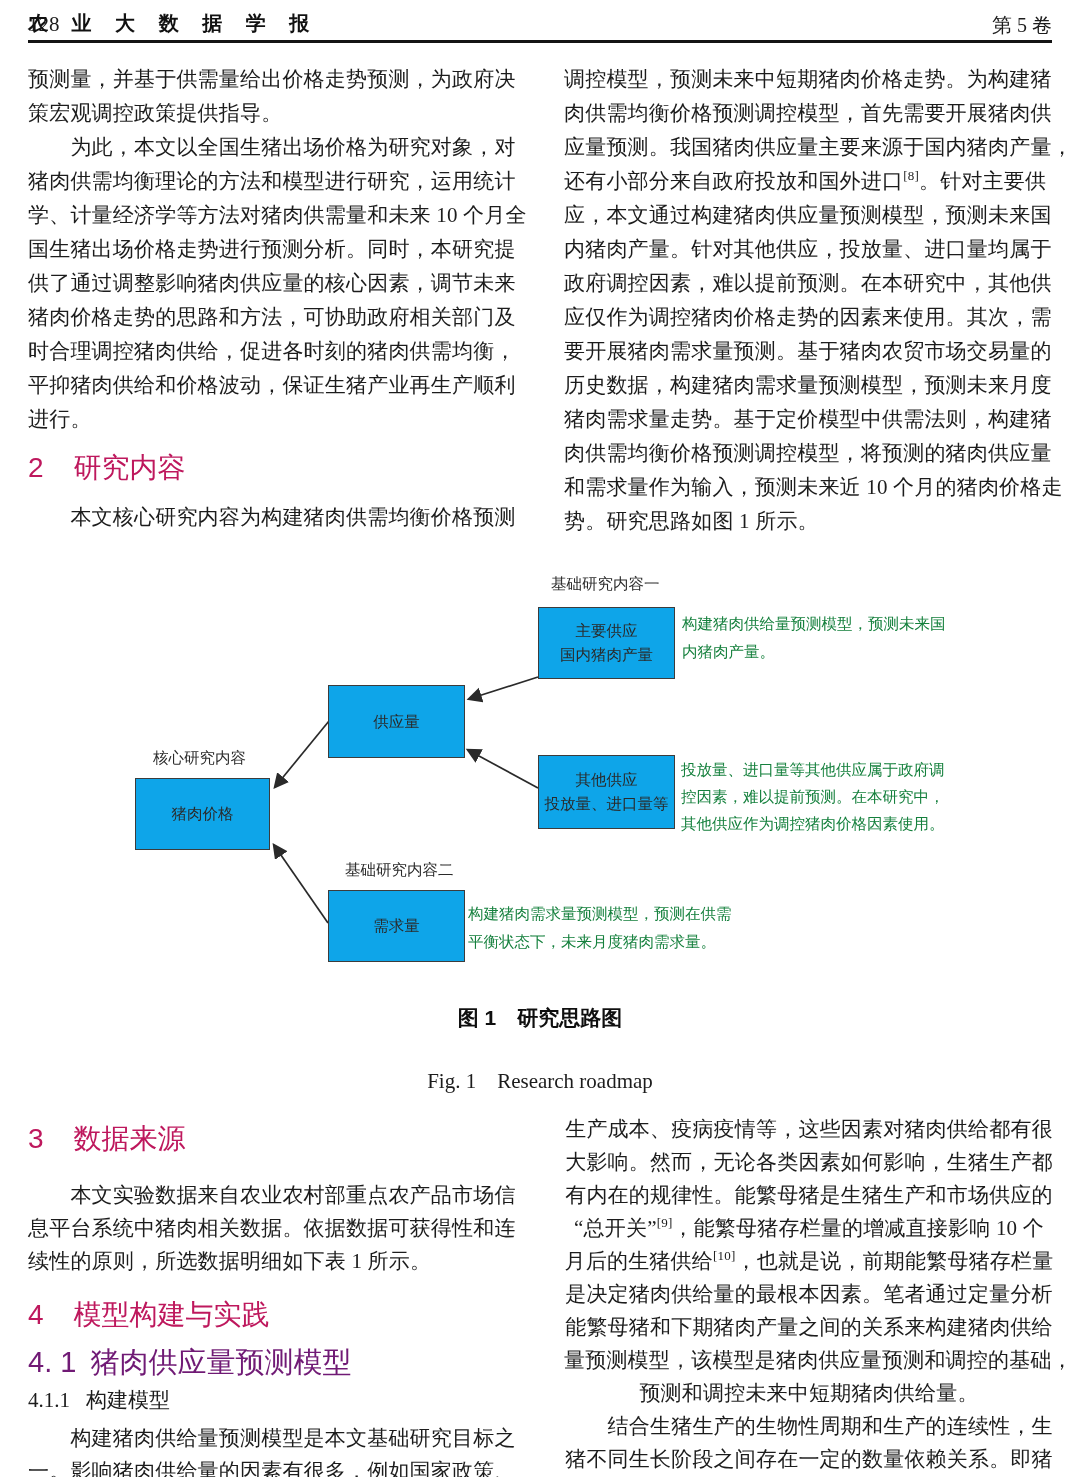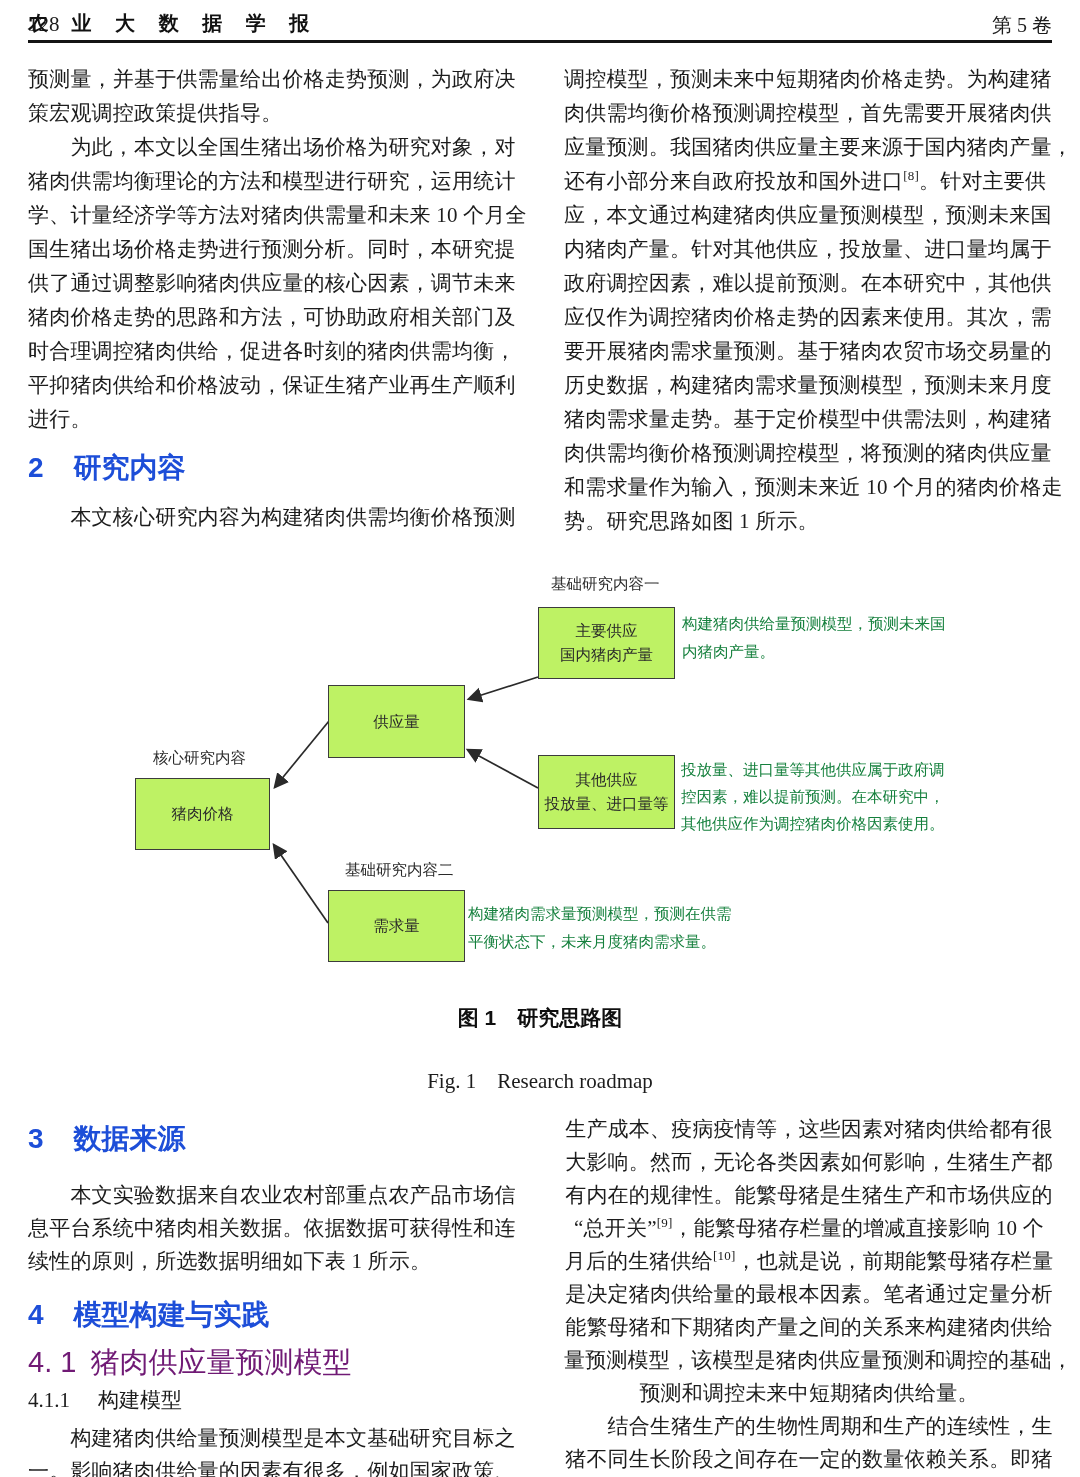--- a/index.html
+++ b/index.html
@@ -25,40 +25,40 @@
   .col-left-bottom{left:28px;top:1122px;width:488px;}
   .col-right-bottom{left:564px;top:1113px;width:490px;text-align:center;}
   .ln{
     font-size:21px;line-height:34px;white-space:pre;
     letter-spacing:0.2px;
   }
   .lines-b .ln{line-height:33px;}
   sup{font-size:0.62em;line-height:0;vertical-align:super;}
   
   .h2{
-    font-family:"Liberation Sans","DejaVu Sans",sans-serif;font-weight:bold;
-    font-size:28px;color:#1d4ed8;margin:0;line-height:34px;
+    font-family:"Liberation Sans","DejaVu Sans",sans-serif;font-weight:normal;
+    font-size:28px;color:#be185d;margin:0;line-height:34px;
   }
   .h2 .h-num{display:inline-block;margin-right:30px;}
   .h2-mid{margin-top:15px;margin-bottom:15px;}
   .h3-top{margin-bottom:23px;}
   .h4-sec{margin-top:20px;}
   .h41{
     font-family:"Liberation Sans","DejaVu Sans",sans-serif;font-weight:normal;
     font-size:29px;line-height:26px;margin-top:17px;color:#701a75;
   }
   .h41 .h-num{display:inline-block;margin-right:14px;}
   .h411{font-size:21px;line-height:25px;margin-top:13px;}
-  .h411 .h-num{display:inline-block;margin-right:28px;}
+  .h411 .h-num{display:inline-block;margin-right:16px;}
   .para-after{margin-top:9px;}
   
   .figure{position:absolute;left:0;top:558px;width:1080px;height:530px;}
   .fig-svg{position:absolute;left:0;top:0;}
   .fig-box{
-    position:absolute;border:1.6px solid #3c3c3c;background:#bef264;
+    position:absolute;border:1.6px solid #3c3c3c;background:#0ea5e9;
     display:flex;flex-direction:column;align-items:center;justify-content:center;
     font-size:15.5px;line-height:24px;color:#2a2a2a;text-align:center;
   }
   .fig-label{position:absolute;font-size:15.5px;color:#2a2a2a;white-space:pre;}
   .fig-ann{position:absolute;font-size:15.5px;color:#15803d;}
   .fig-ann .ln{font-size:15.5px;line-height:28px;letter-spacing:0;}
   .ann-tight .ln{line-height:27px;}
   .fig-cap-zh{
     position:absolute;left:0;width:100%;top:446px;text-align:center;
     font-family:"Liberation Sans","DejaVu Sans",sans-serif;font-weight:bold;

